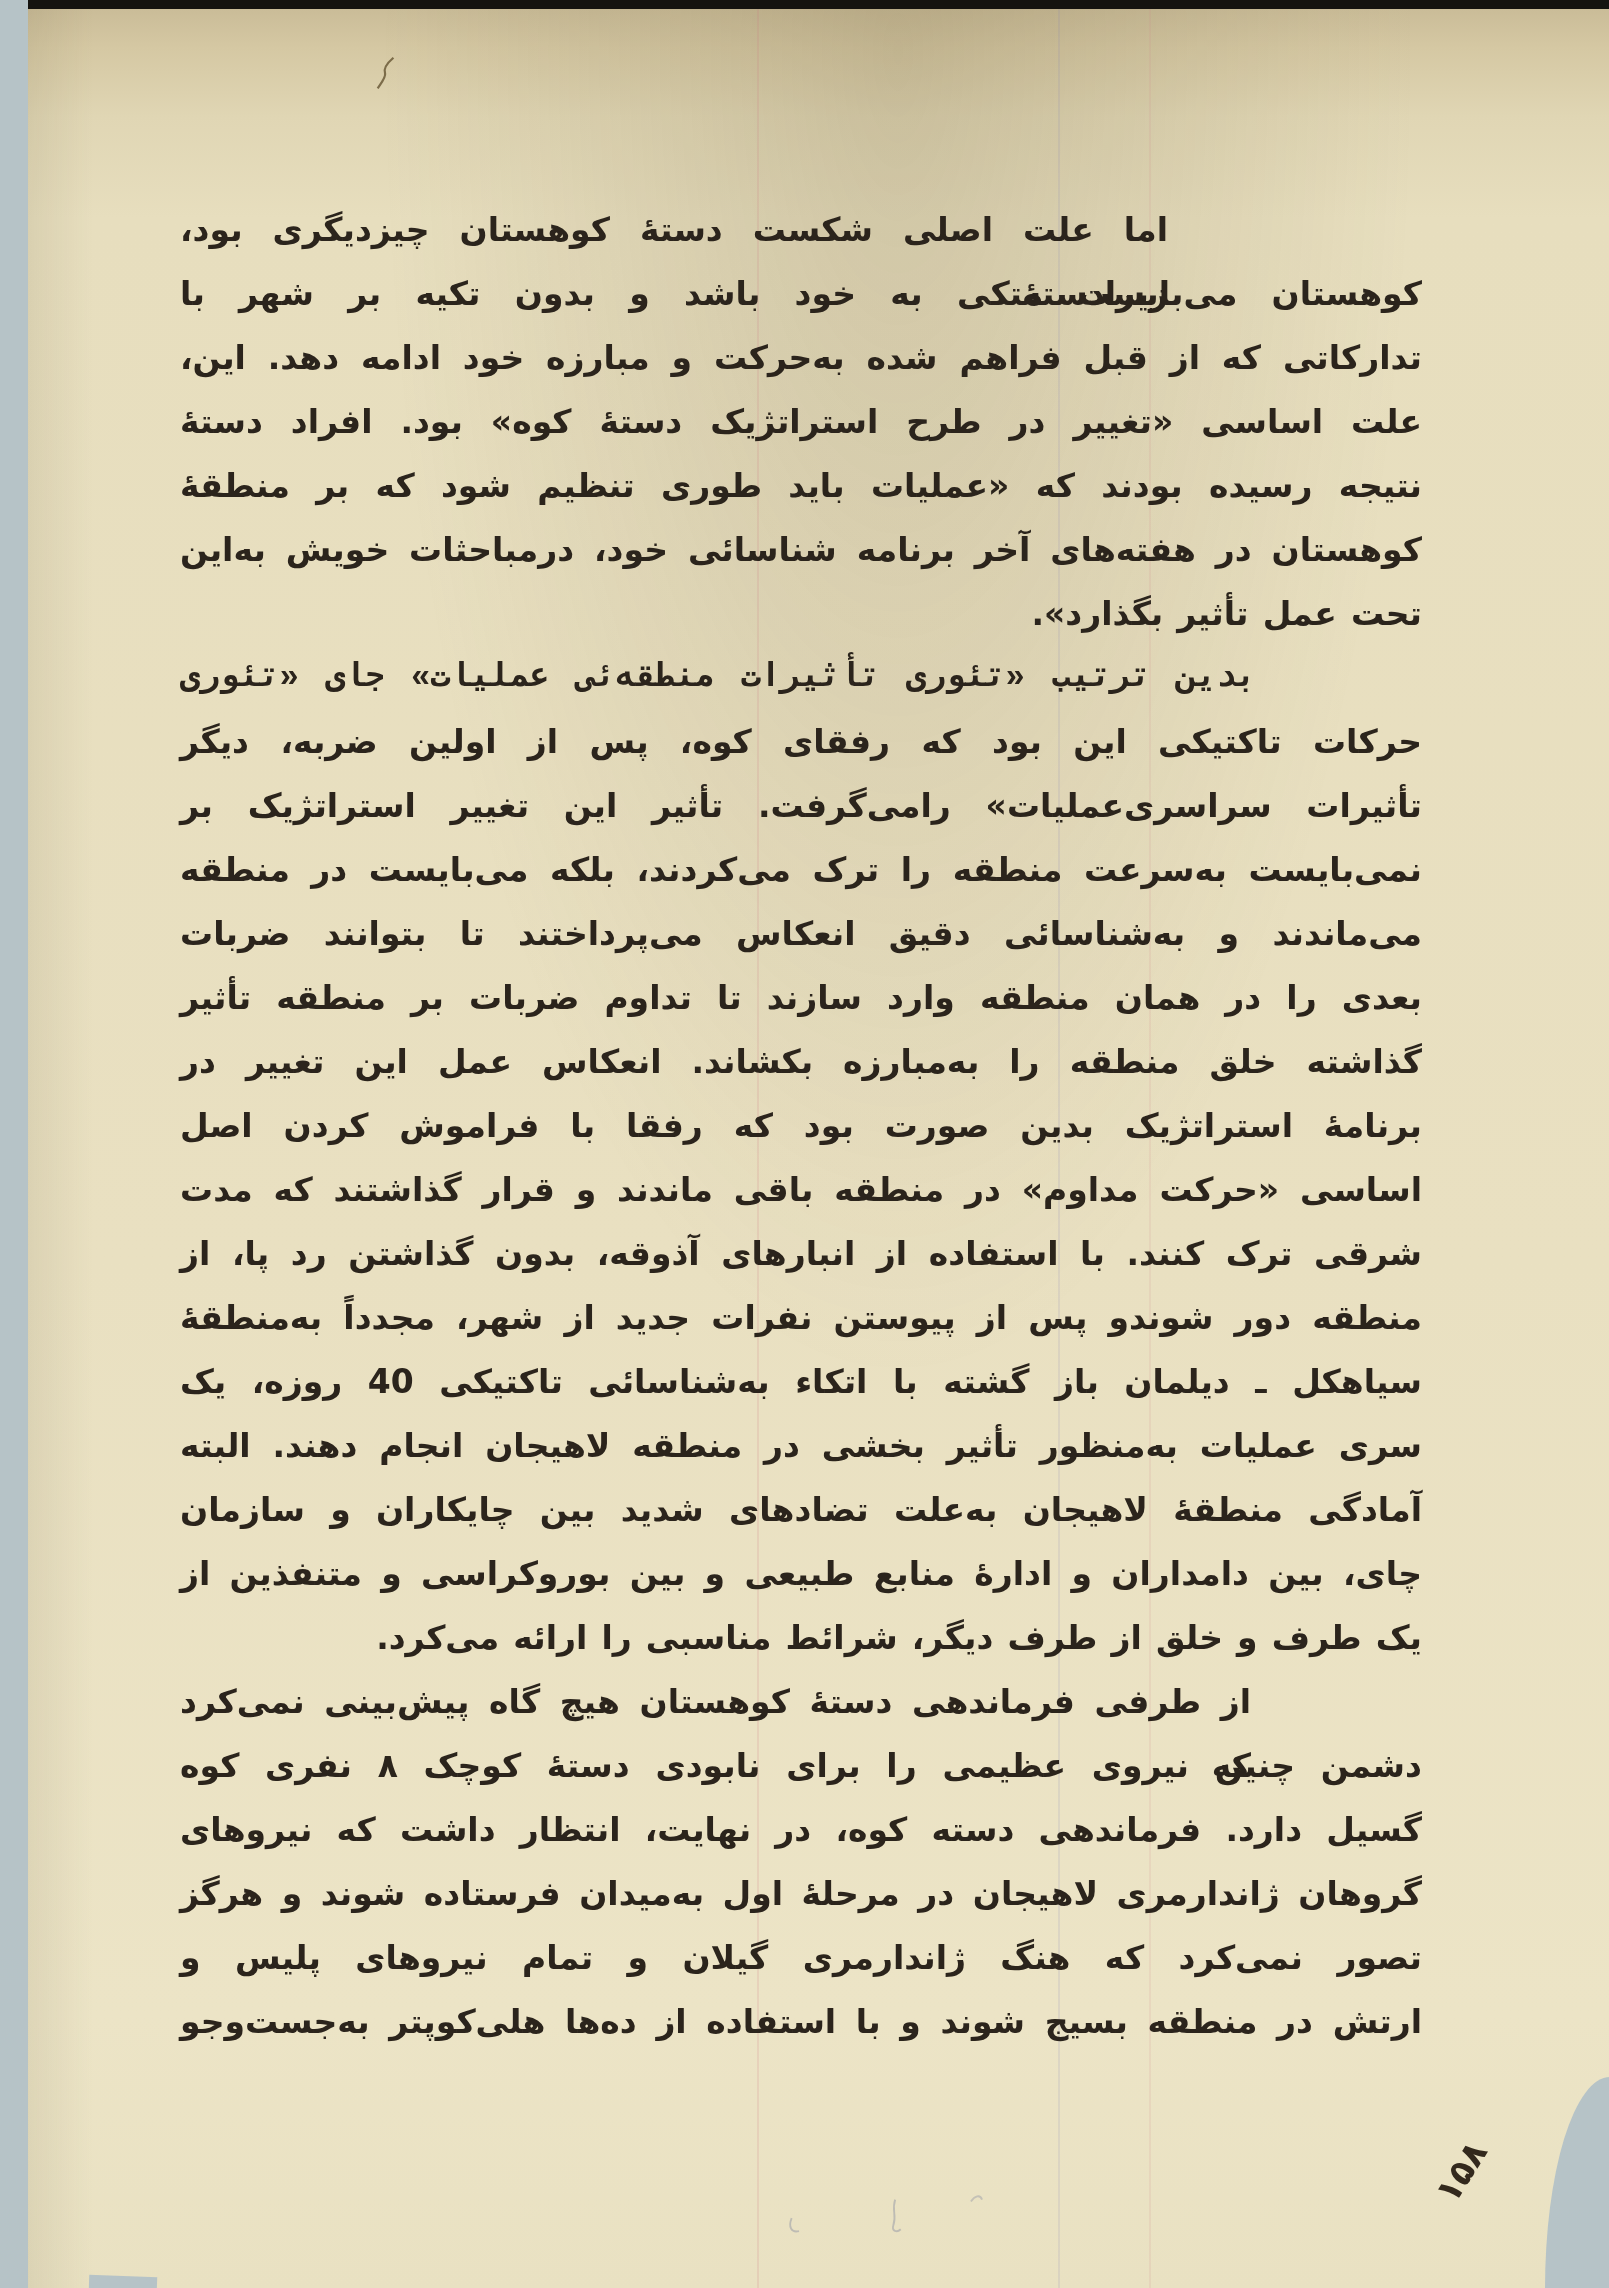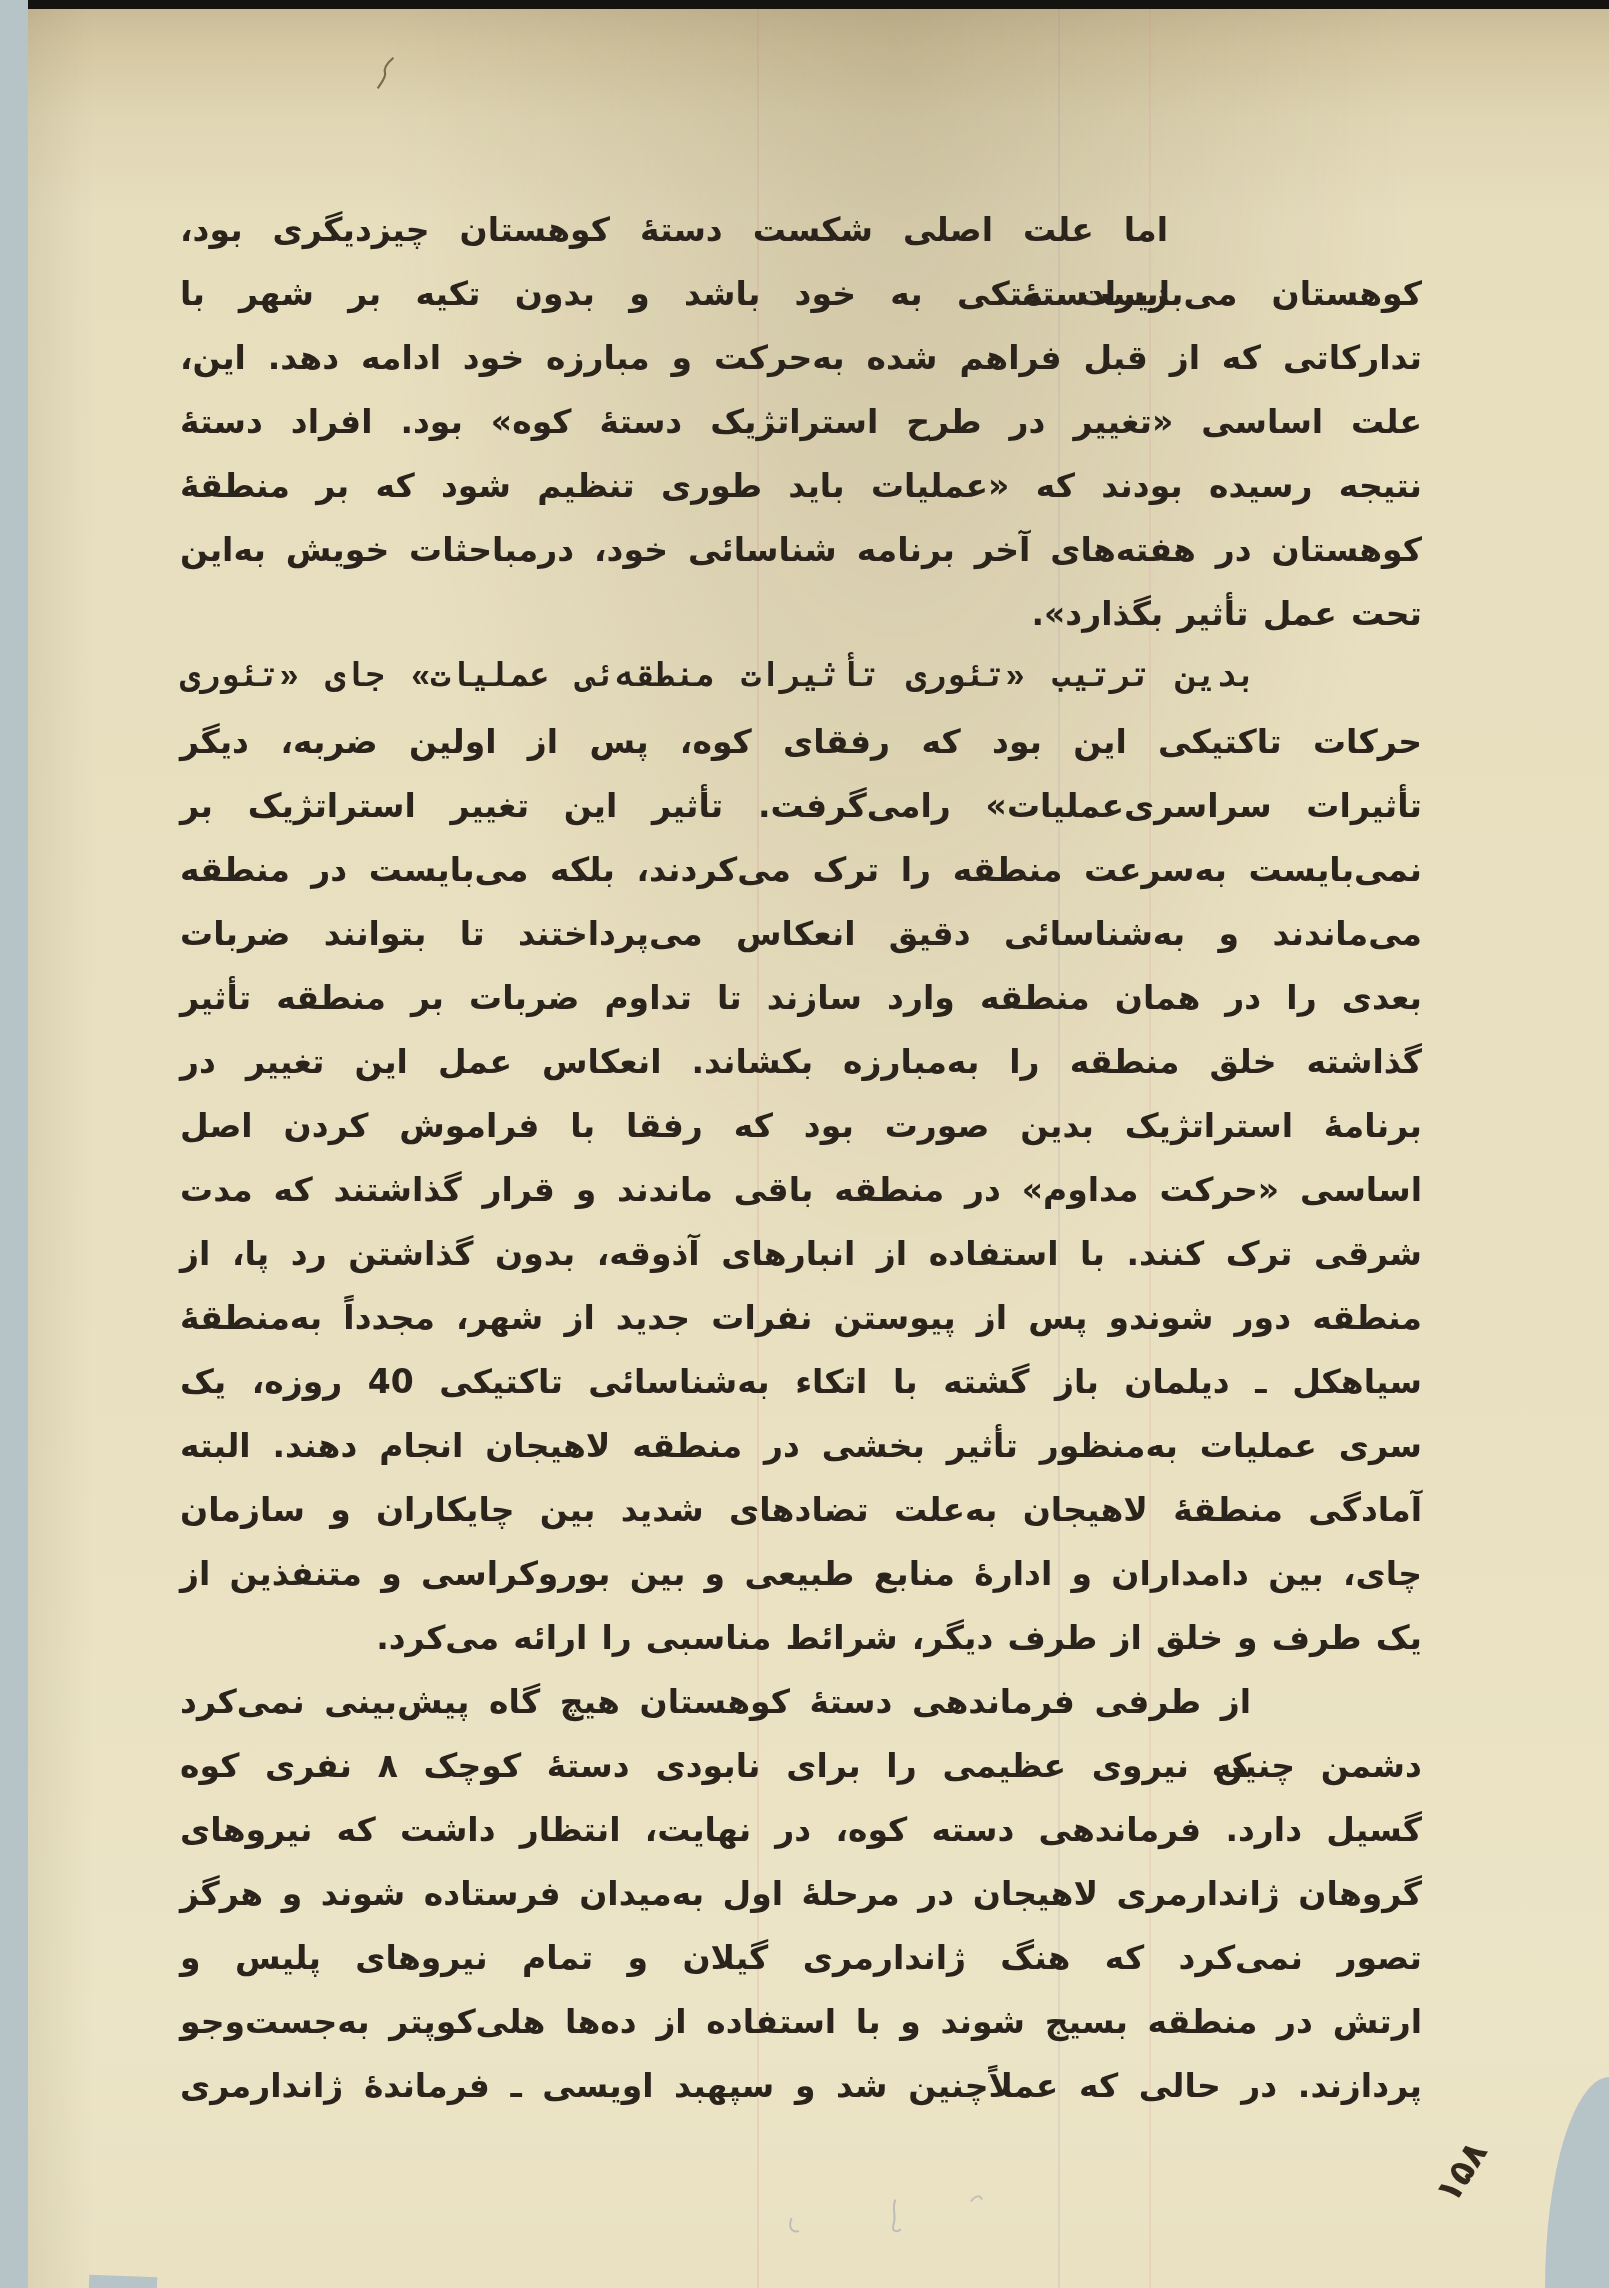--- a/index.html
+++ b/index.html
@@ -119,21 +119,20 @@
         <div class="line">چای، بین دامداران و ادارهٔ منابع طبیعی و بین بوروکراسی و متنفذین از</div>
         <div class="line flush-last">یک طرف و خلق از طرف دیگر، شرائط مناسبی را ارائه می‌کرد.</div>
       </div>
       <div class="para">
         <div class="line first" style="padding-right: 171px;">از طرفی فرماندهی دستهٔ کوهستان هیچ گاه پیش‌بینی نمی‌کرد که</div>
         <div class="line">دشمن چنین نیروی عظیمی را برای نابودی دستهٔ کوچک ۸ نفری کوه</div>
         <div class="line">گسیل دارد. فرماندهی دسته کوه، در نهایت، انتظار داشت که نیروهای</div>
         <div class="line">گروهان ژاندارمری لاهیجان در مرحلهٔ اول به‌میدان فرستاده شوند و هرگز</div>
         <div class="line">تصور نمی‌کرد که هنگ ژاندارمری گیلان و تمام نیروهای پلیس و</div>
         <div class="line">ارتش در منطقه بسیج شوند و با استفاده از ده‌ها هلی‌کوپتر به‌جست‌وجو</div>
-        <div class="line">پردازند. در حالی که عملاًچنین شد و سپهبد اویسی ـ فرماندهٔ ژاندارمری</div>
       </div>
     </div>
 
   <div class="page-number">۱۵۸</div>
 
   <svg class="ink-mark" width="26" height="37" viewBox="0 0 28 40">
     <path d="M22 3 C 15 9, 11 15, 13 20 C 14 24, 9 30, 5 36" fill="none" stroke="#6b5a38" stroke-width="2.4" opacity="0.85"></path>
   </svg>
 
   <svg class="pencil-marks" width="305" height="74" viewBox="0 0 330 80">

